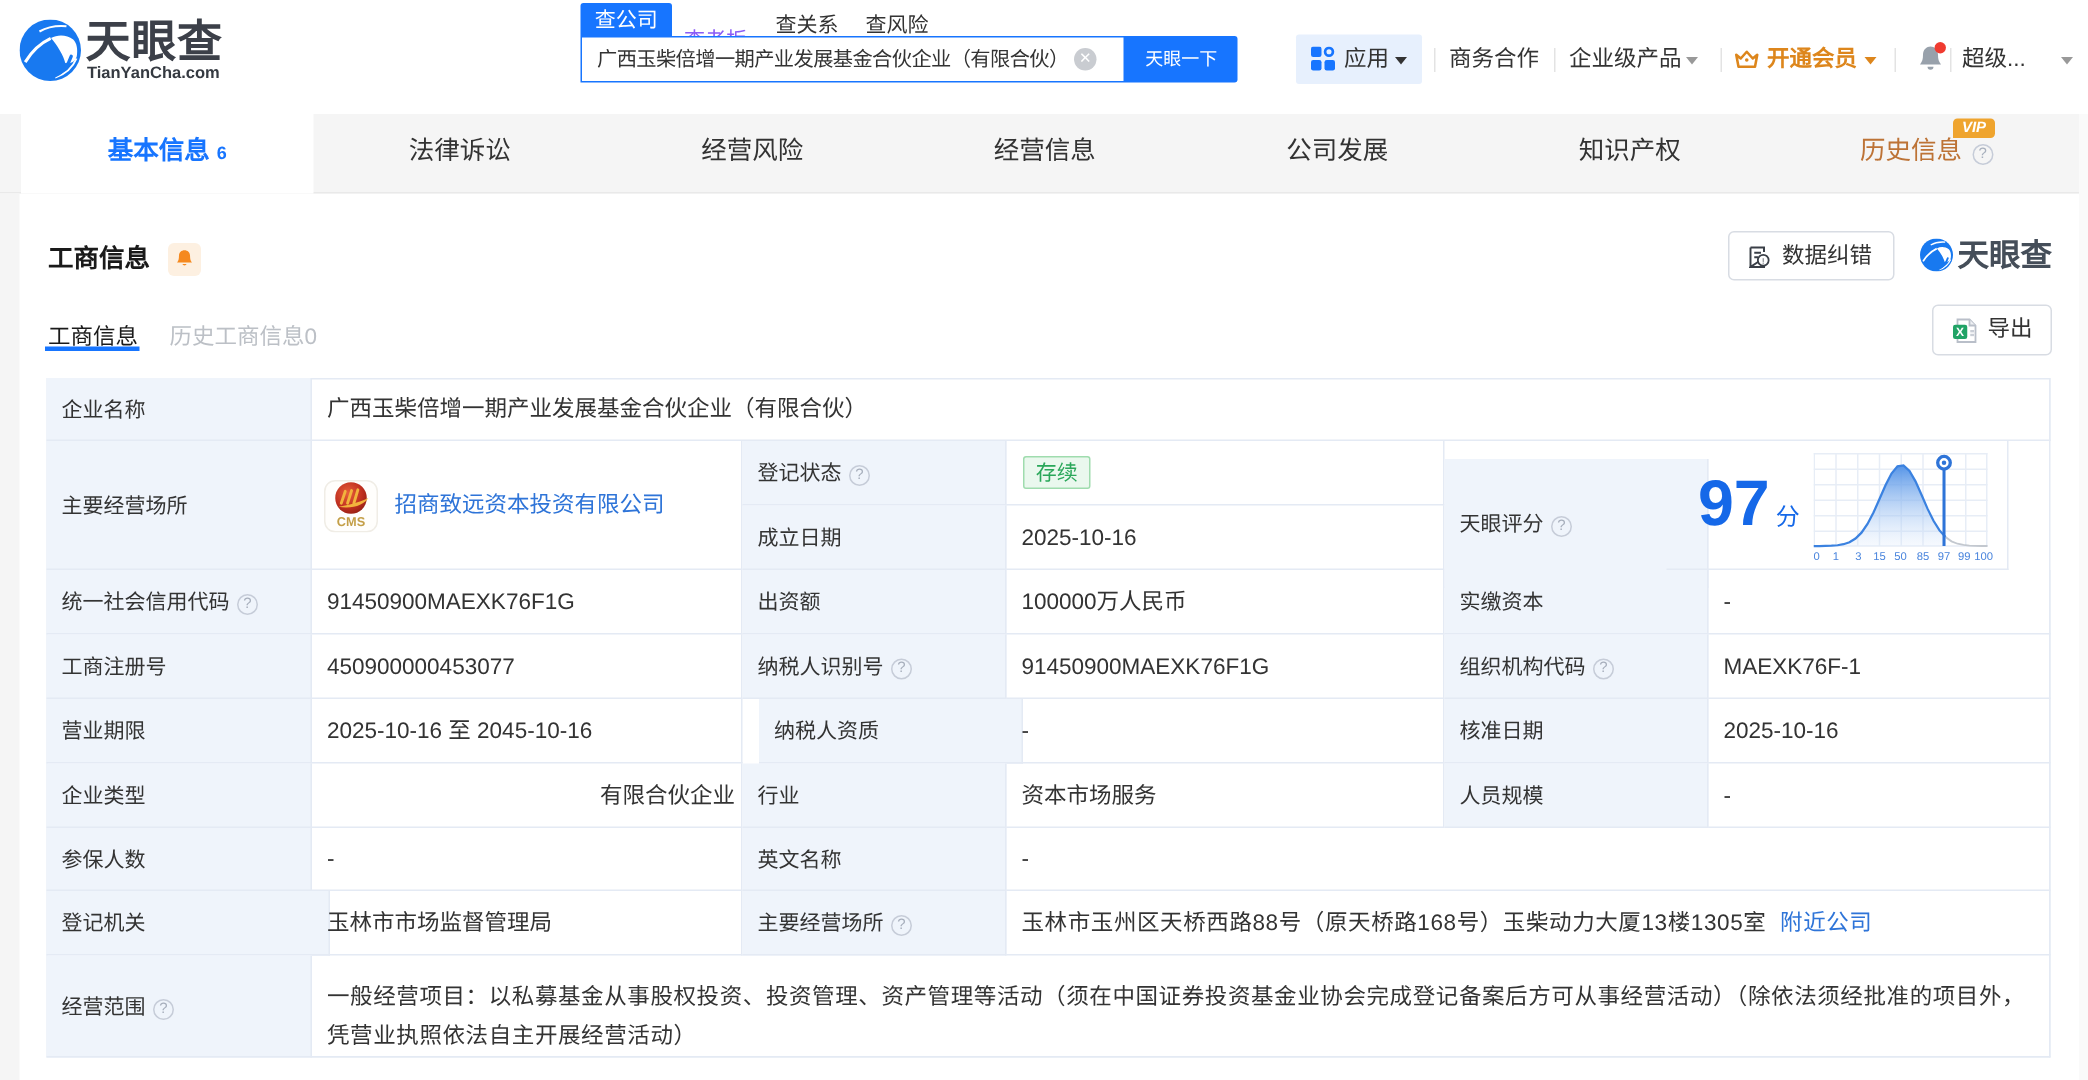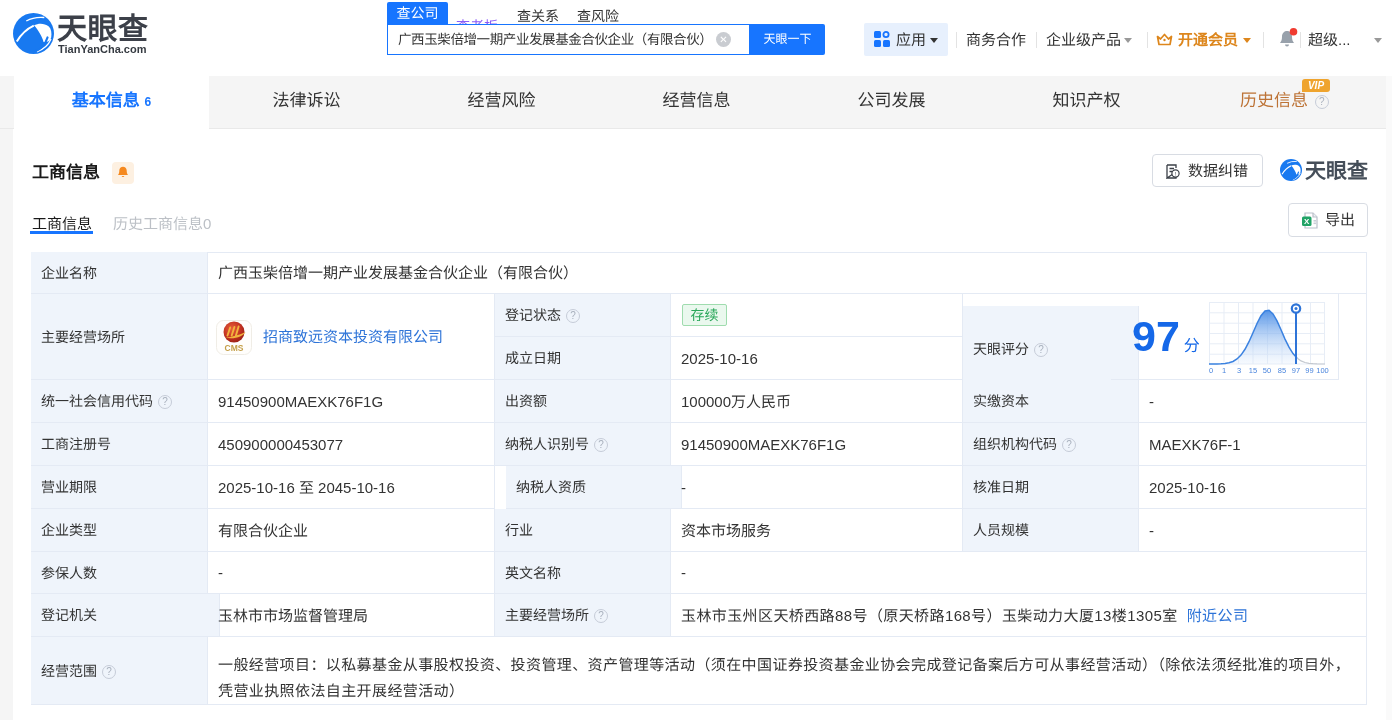--- a/index.html
+++ b/index.html
@@ -266,21 +266,21 @@
 <div class="cell lab lab-bg" style="left:963px;top:466px;width:176px;height:43px;line-height:43px;">
     <div class="in">核准日期</div>
   </div>
 <div class="cell" style="left:1139px;top:466px;width:228px;height:43px;line-height:43px;">
     <div class="in">2025-10-16</div>
   </div>
 
 <div class="cell lab lab-bg" style="left:31px;top:509px;width:177px;height:43px;line-height:43px;">
     <div class="in">企业类型</div>
   </div>
-<div class="cell" style="left:208px;top:509px;width:287px;height:43px;line-height:43px;">
+<div class="cell" style="left:208px;top:509px;width:287px;height:43px;line-height:43px;text-align:right;">
     <div class="in">有限合伙企业</div>
   </div>
 <div class="cell lab lab-bg" style="left:495px;top:509px;width:176px;height:43px;line-height:43px;">
     <div class="in">行业</div>
   </div>
 <div class="cell" style="left:671px;top:509px;width:292px;height:43px;line-height:43px;">
     <div class="in">资本市场服务</div>
   </div>
 <div class="cell lab lab-bg" style="left:963px;top:509px;width:176px;height:43px;line-height:43px;">
     <div class="in">人员规模</div>

